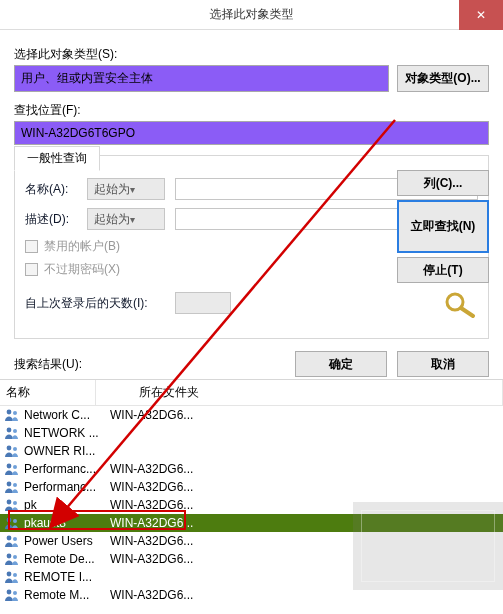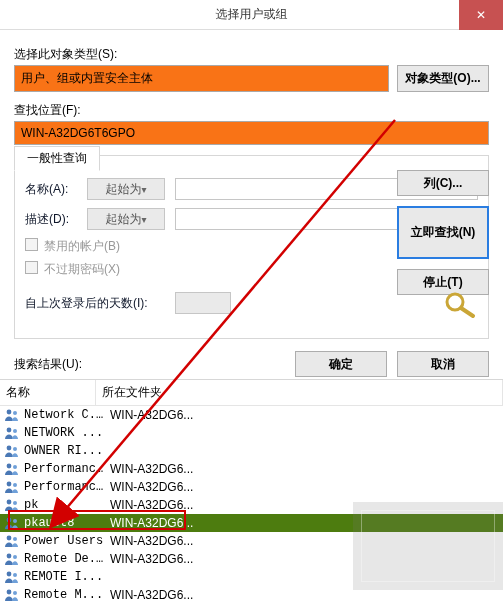--- a/index.html
+++ b/index.html
@@ -8,66 +8,66 @@
 
 .titlebar { height: 30px; background: #fff; border-bottom: 1px solid #ddd; display: flex; align-items: center; justify-content: center; position: relative; }
 .titlebar .title { color: #333; }
 .titlebar .closebtn { position: absolute; right: 0; top: 0; width: 44px; height: 30px; background: #c75151; color: #fff; display: flex; align-items: center; justify-content: center; cursor: pointer; }
 
 .outer { padding: 10px 14px 6px 14px; }
 
 .lbl { color: #000; margin: 6px 0 2px 0; }
 
 .row { display: flex; gap: 8px; align-items: stretch; margin-bottom: 10px; }
-.txtfield { flex: 1; border: 1px solid #a9a9a9; padding: 4px 6px; background: #f97316; min-height: 24px; }
+.txtfield { flex: 1; border: 1px solid #a9a9a9; padding: 4px 6px; background: #8b5cf6; min-height: 24px; }
 .btn { width: 92px; min-height: 26px; border: 1px solid #adadad; background: #e9e9e9; cursor: pointer; padding: 3px 4px; font-weight: bold; }
 
 .common-panel { border: 1px solid #d7d7d7; margin-top: 8px; position: relative; padding: 14px 10px 16px 10px; }
 .tab { position: absolute; top: -10px; left: -1px; background:#fff; border: 1px solid #d7d7d7; border-bottom:1px solid #fff; padding: 3px 12px; }
 
 .form-row { display: flex; align-items: center; gap: 10px; margin: 8px 0; }
 .form-row .flab { width: 52px; color: #0f172a; }
-.combo { width: 78px; height: 22px; border:1px solid #c6c6c6; background:#eaeaea; display:flex; align-items:center; justify-content:center; padding:0 6px; color:#555; cursor:default;}
+.combo { width: 78px; height: 22px; border:1px solid #c6c6c6; background:#eaeaea; display:flex; align-items:center; justify-content:flex-start; padding:0 6px; color:#555; cursor:default;}
 .combo .chev { color:#666; font-size:10px;}
 .txt { flex:1; height:22px; border:1px solid #c6c6c6; background:#fff; }
 .stepper { width:56px; height:22px; border:1px solid #c6c6c6; background:#eaeaea; }
 
-.chk-row { display:flex; gap:6px; margin:6px 0 2px 0; color:#999;}
+.chk-row { display:flex; align-items:center; gap:6px; margin:6px 0 2px 0; color:#999;}
 .chk { width:13px; height:13px; border:1px solid #b0b0b0; background:#f4f4f4; }
 
-.side-btns { position:absolute; right:14px; top:170px; display:flex; flex-direction:column; gap:10px; width:92px; }
+.side-btns { position:absolute; right:14px; top:170px; display:flex; flex-direction:column; gap:4px; width:92px; }
 .side-btns .btn.primary { border:2px solid #2a7de1; padding:16px 2px;}
 
 .magnifier { position:absolute; right:24px; top:290px; }
 
 .bottom-btns { display:flex; justify-content:flex-end; gap:10px; padding:6px 14px 2px 14px; align-items:center; }
 .bottom-btns .reslbl { margin-right:auto; }
 
 .grid { border-top:1px solid #d7d7d7; }
 .grid-head { display:flex; background:#fff; border-bottom:1px solid #e5e5e5;}
 .grid-head .gh { padding:4px 6px; border-right:1px solid #e5e5e5;}
-.gh.c1 { width:96px;} .gh.c2 { flex:1;}
+.gh.c1 { width:96px;} .gh.c2 { flex:1;margin-left:37px;}
 .grid-body { }
 .grow { display:flex; align-items:center; height:18px; padding:0 4px; }
 .grow .ic { width:16px; height:14px; margin-right:4px; flex:none; }
-.grow .c1 { width:86px; overflow:hidden; text-overflow:ellipsis; white-space:nowrap;font-family:Liberation Mono, monospace;}
+.grow .c1 { width:86px; overflow:hidden; text-overflow:ellipsis; white-space:nowrap;}
 .grow .c2 { flex:1; overflow:hidden; text-overflow:ellipsis; white-space:nowrap;}
 .grow.sel { background:#4d7c0f; color:#fff; }
 
 .arrow-annot { position:absolute; left:45px; top:110px; pointer-events:none; }
 .sel-annot { position:absolute; left:8px; top:510px; width:178px; height:20px; border:2px solid #d20000; pointer-events:none; }
 
 .watermark { position:absolute; right:0; bottom:24px; width:150px; height:88px; background:rgba(120,120,120,0.18); }
 .watermark::after{ content:""; position:absolute; inset:8px; border:1px solid rgba(255,255,255,0.35);}
 </style>
 </head>
 <body>
 
 <div class="titlebar">
-  <span class="title">选择用户或组</span>
+  <span class="title">选择此对象类型</span>
   <div class="closebtn">
     <span>✕</span>
   </div>
 </div>
 
 <div class="outer">
   <div class="lbl">选择此对象类型(S):</div>
   <div class="row">
     <div class="txtfield">用户、组或内置安全主体</div>
     <button class="btn">对象类型(O)...</button>

